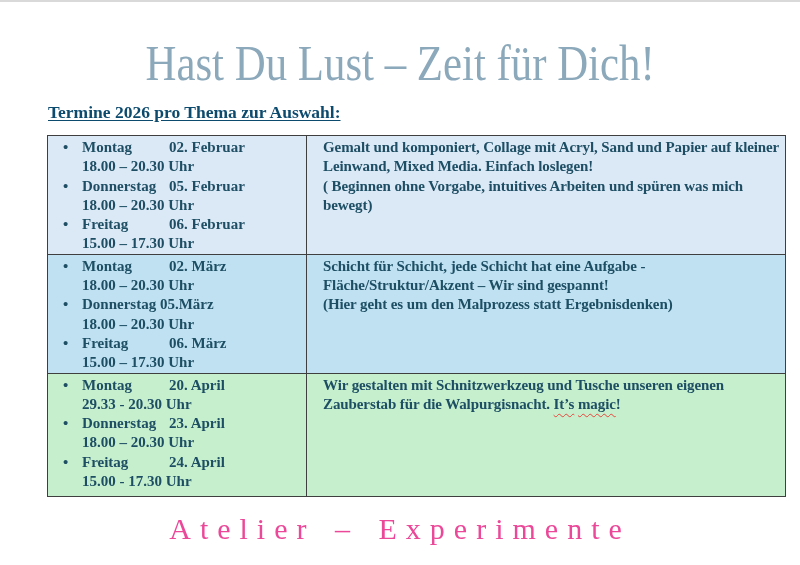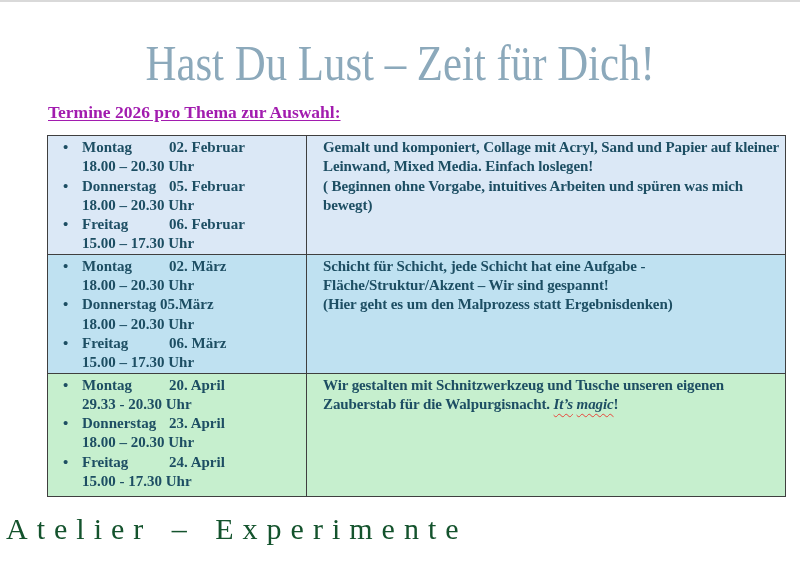--- a/index.html
+++ b/index.html
@@ -7,21 +7,21 @@
     width:800px;height:565px;background:#ffffff;overflow:hidden;
     font-family:"Liberation Serif",serif;
   }
   .top-edge{height:2px;background:#d9d9d9;}
   .title{text-align:center;margin-top:32px;height:62px;}
   .title-inner{
     display:inline-block;transform:scaleX(0.84);transform-origin:center;
     font-size:51px;line-height:1.15;color:#8ca9bb;white-space:nowrap;font-weight:normal;
   }
   .subtitle{
-    margin:6px 0 0 48px;font-size:17.5px;font-weight:bold;color:#a21caf;
+    margin:6px 0 0 48px;font-size:17.5px;font-weight:bold;color:#0c4a6e;
     text-decoration:underline;text-underline-offset:2px;
   }
   table.schedule{
     border-collapse:collapse;table-layout:fixed;
     margin:12px 0 0 47px;width:697px;
   }
   table.schedule td{
     border:1px solid #3f3f3f;vertical-align:top;
     color:#1d4e63;font-weight:bold;font-size:15px;line-height:19.3px;
   }
@@ -32,25 +32,25 @@
   .entry{display:flex;}
   .bullet{flex:0 0 19px;width:19px;}
   .day-slot{display:inline-block;min-width:87px;}
   .day-u,.u{
     text-decoration-color:#74a7d6;
     text-decoration-thickness:2px;text-underline-offset:3px;
   }
   .time{font-weight:bold;}
   .wavy{
     text-decoration-line:underline;text-decoration-style:wavy;
-    text-decoration-color:#e8443a;text-decoration-thickness:1px;text-underline-offset:4px;font-style:italic;
+    text-decoration-color:#e8443a;text-decoration-thickness:1px;text-underline-offset:4px;
   }
   .footer{
-    margin-top:15px;font-size:30px;color:#14532d;
-    letter-spacing:9px;word-spacing:3px;white-space:nowrap;padding-left:6px;
+    text-align:center;margin-top:15px;font-size:30px;color:#ec4899;
+    letter-spacing:9px;word-spacing:3px;white-space:nowrap;
   }
 </style>
 </head>
 <body>
 
 <div class="top-edge"></div>
 
 <div class="title">
   <span class="title-inner">Hast Du Lust – Zeit für Dich!</span>
 </div>

